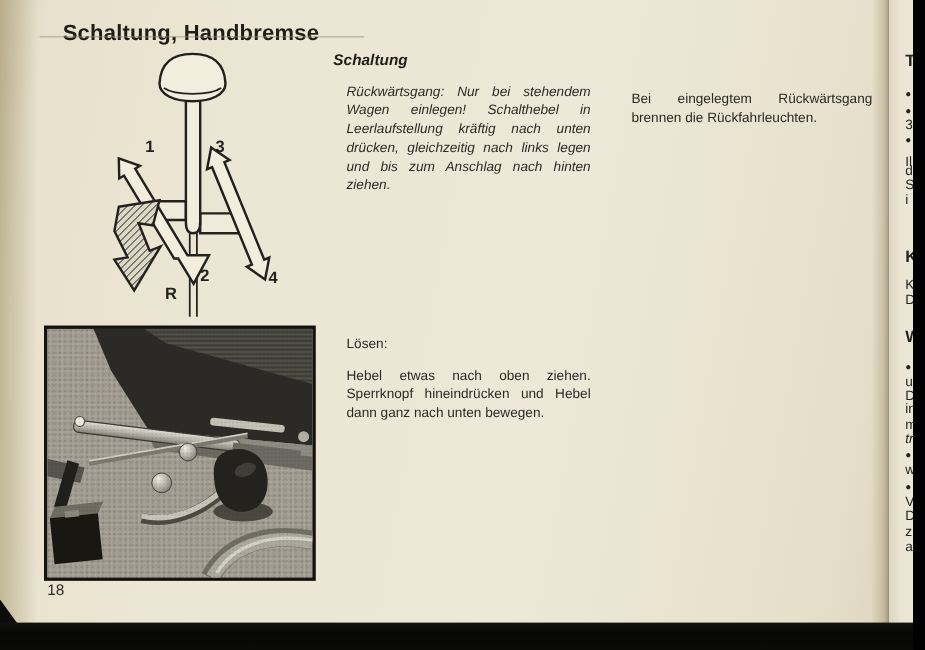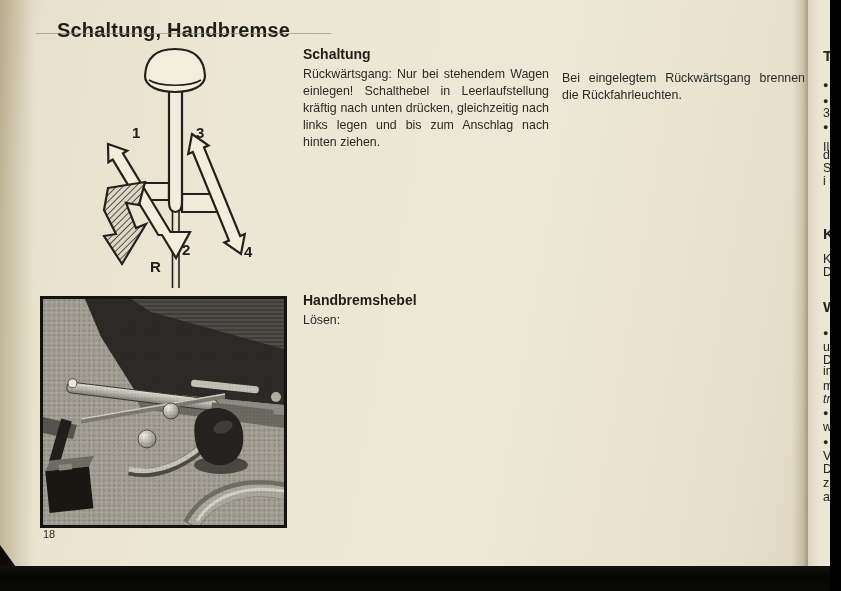--- a/index.html
+++ b/index.html
@@ -13,32 +13,32 @@
     background:linear-gradient(90deg,rgba(130,112,66,.38),rgba(130,112,66,0));}
 
   .page-title{position:absolute;left:57px;top:6px;font-size:20px;font-weight:bold;
     letter-spacing:.2px;color:#1f1d18;}
   .title-rule{position:absolute;left:36px;top:33px;width:295px;height:1px;
     background:#948c77;opacity:.65;}
 
   .diagram{position:absolute;left:95px;top:42px;width:190px;height:250px;}
 
   .text-col{position:absolute;color:#2c2a25;font-size:12.4px;line-height:17px;}
-  .text-col p{margin:0;text-align:justify;text-align-last:left;}
+  .text-col p{margin:12px;text-align:justify;text-align-last:left;}
   .sec-heading{font-size:14px;font-weight:bold;color:#1f1d18;margin:0 0 3px 0;}
-  .col-schaltung{left:303px;top:46px;width:246px;}
+  .col-schaltung{left:303px;top:46px;width:246px;font-style:italic;}
   .col-note{left:562px;top:70px;width:243px;}
   .col-handbrake{left:303px;top:292px;width:246px;}
   .subheading{margin:0;}
 
   .photo{position:absolute;left:40px;top:296px;width:247px;height:232px;
     border:3px solid #14130e;box-sizing:border-box;background:#a19d93;}
   .photo svg{display:block;}
 
-  .page-number{position:absolute;left:43px;top:528px;font-size:11px;color:#2c2a25;}
+  .page-number{position:absolute;left:43px;top:528px;font-size:14px;color:#2c2a25;}
 
   
   .crease{position:absolute;left:792px;top:0;width:22px;height:567px;
     background:linear-gradient(90deg,rgba(110,95,55,0) 0%,rgba(110,95,55,.22) 50%,rgba(60,50,25,.42) 78%,rgba(110,95,55,.08) 100%);}
   .crease-line{position:absolute;left:812px;top:0;width:1px;height:567px;background:rgba(55,45,22,.45);}
 
   
   .page-adjacent{position:absolute;left:808px;top:0;width:33px;height:567px;
     background:linear-gradient(90deg,#ded6c0 0%,#ebe5d4 35%,#ece7d7 100%);}
   .frag{position:absolute;left:15px;color:#262420;font-size:12.4px;line-height:13px;white-space:nowrap;}
@@ -173,22 +173,22 @@
 
         <path d="M148,226 C164,196 198,184 241,192" stroke="#716e64" stroke-width="17" fill="none"></path>
         <path d="M150,226 C166,198 200,186 241,194" stroke="#aba89d" stroke-width="12" fill="none"></path>
         <path d="M154,222 C170,196 202,186 241,192" stroke="#d5d2c7" stroke-width="3" fill="none"></path>
 
         <rect x="0" y="0" width="241" height="226" fill="url(#half)"></rect>
       </svg>
     </div>
 
     <div class="text-col col-handbrake">
-      <h2 class="sec-heading">Handbremshebel</h2>
       <p class="subheading">Lösen:</p>
+      <p>Hebel etwas nach oben ziehen. Sperrknopf hineindrücken und Hebel dann ganz nach unten bewegen.</p>
     </div>
 
     <div class="page-number">18</div>
   </div>
 
   <div class="crease"></div>
   <div class="crease-line"></div>
 
   <div class="page-adjacent">
       <span class="frag heading" style="top: 49px;">T</span>

